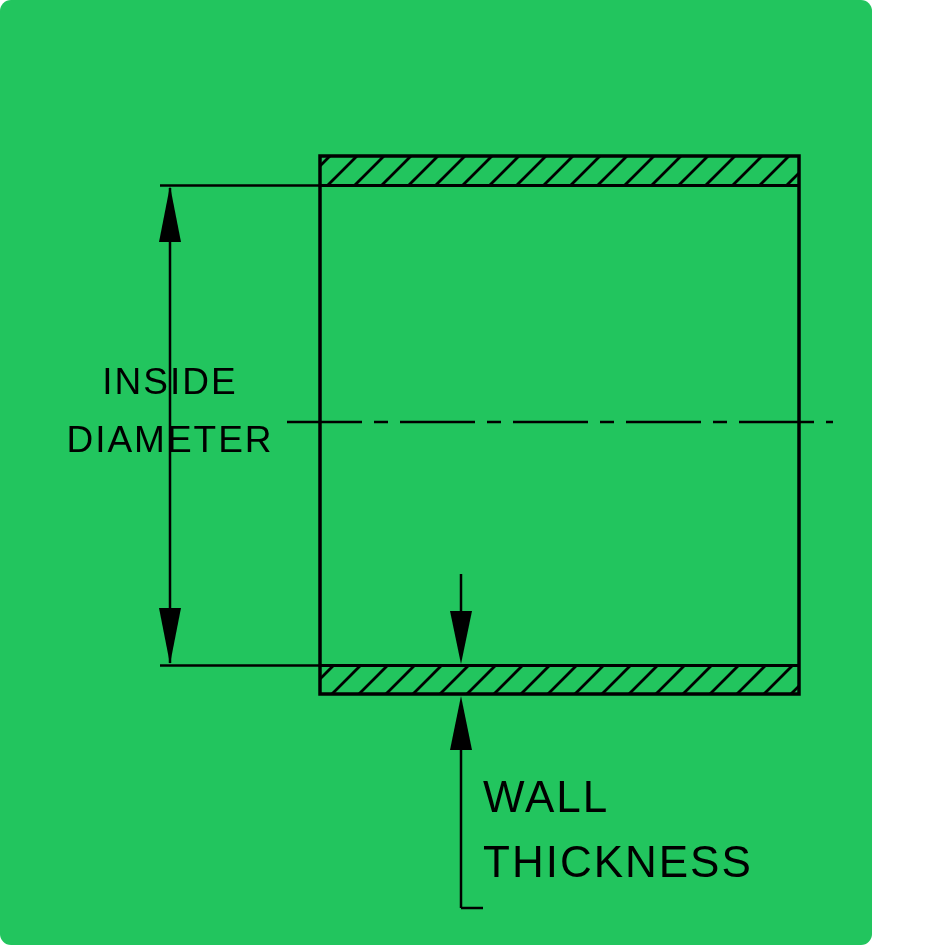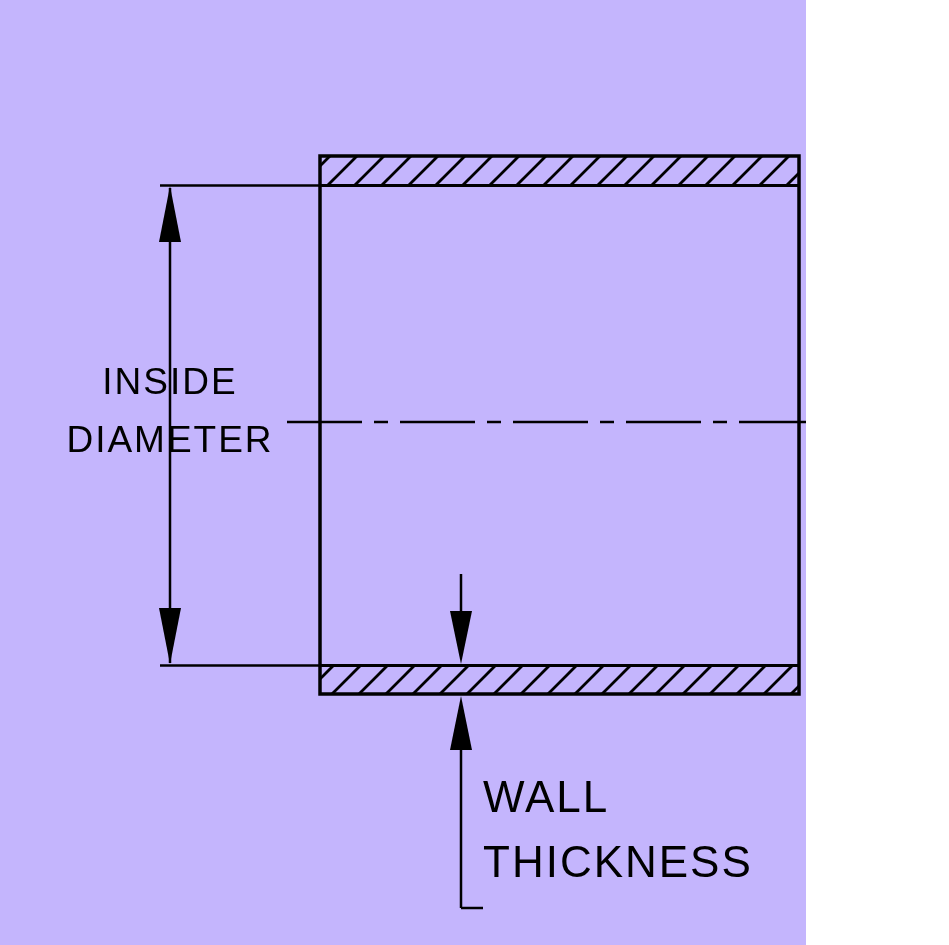--- a/index.html
+++ b/index.html
@@ -2,25 +2,26 @@
 <html><head>
 <meta charset="utf-8">
 <style>
   html, body {
     margin: 0;
     padding: 0;
     background: #ffffff;
   }
   .stage {
     position: relative;
-    width: 806px;
+    width: 872px;
     height: 945px;
-    background: #c4b5fd;
+    background: #22c55e;
     overflow: hidden;
     font-family: "Liberation Sans", sans-serif;
+    border-radius: 11px;
   }
   svg { display: block; }
   .lbl {
     fill: #000000;
     font-family: "Liberation Sans", sans-serif;
     font-weight: 400;
   }
   .lbl-id { font-size: 37px; letter-spacing: 2px; }
   .lbl-wt { font-size: 44px; letter-spacing: 2px; }
 </style>

